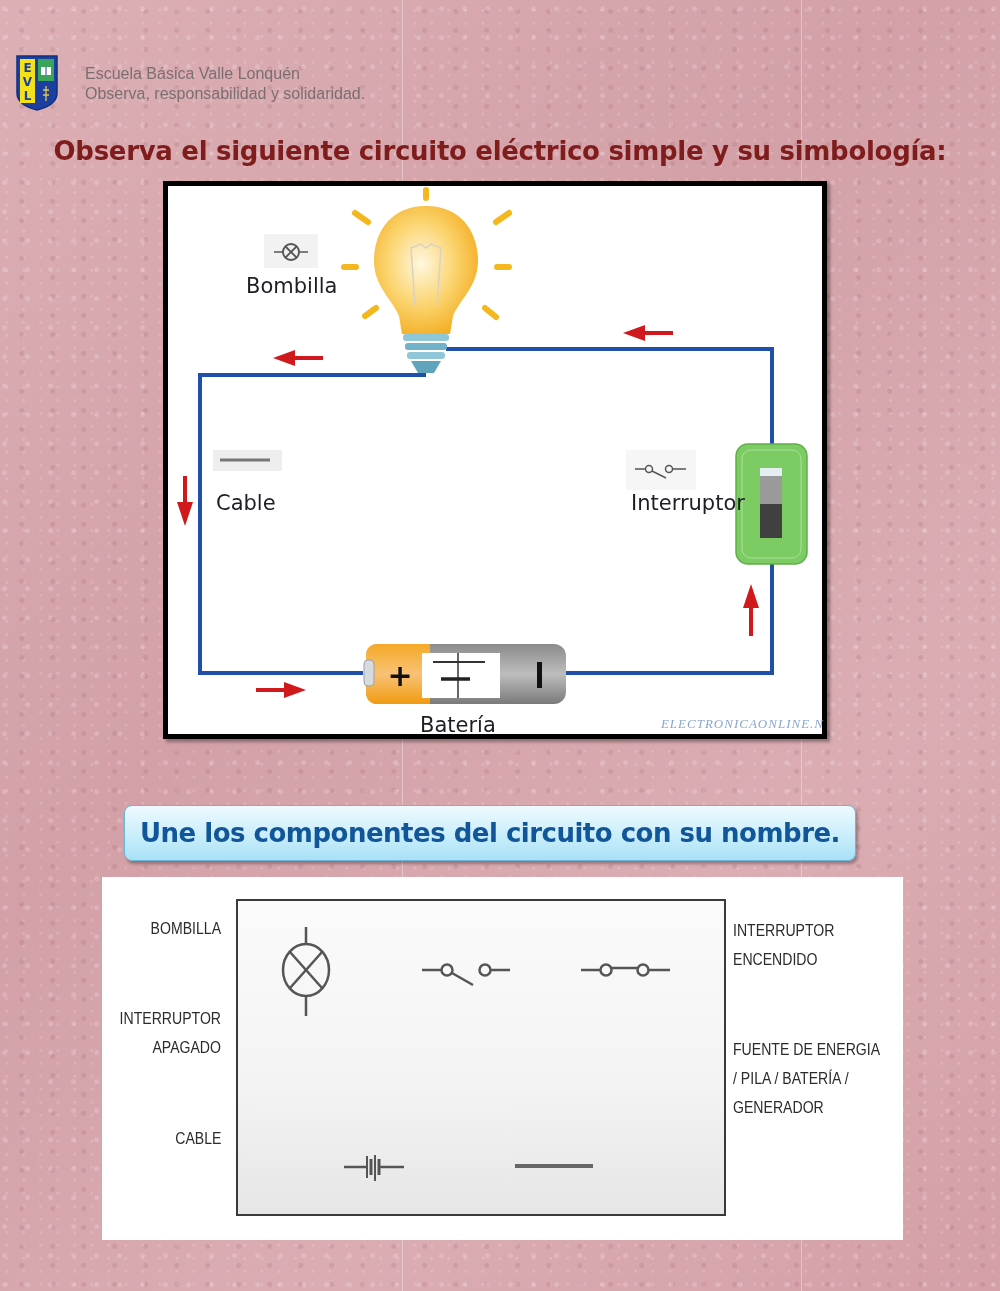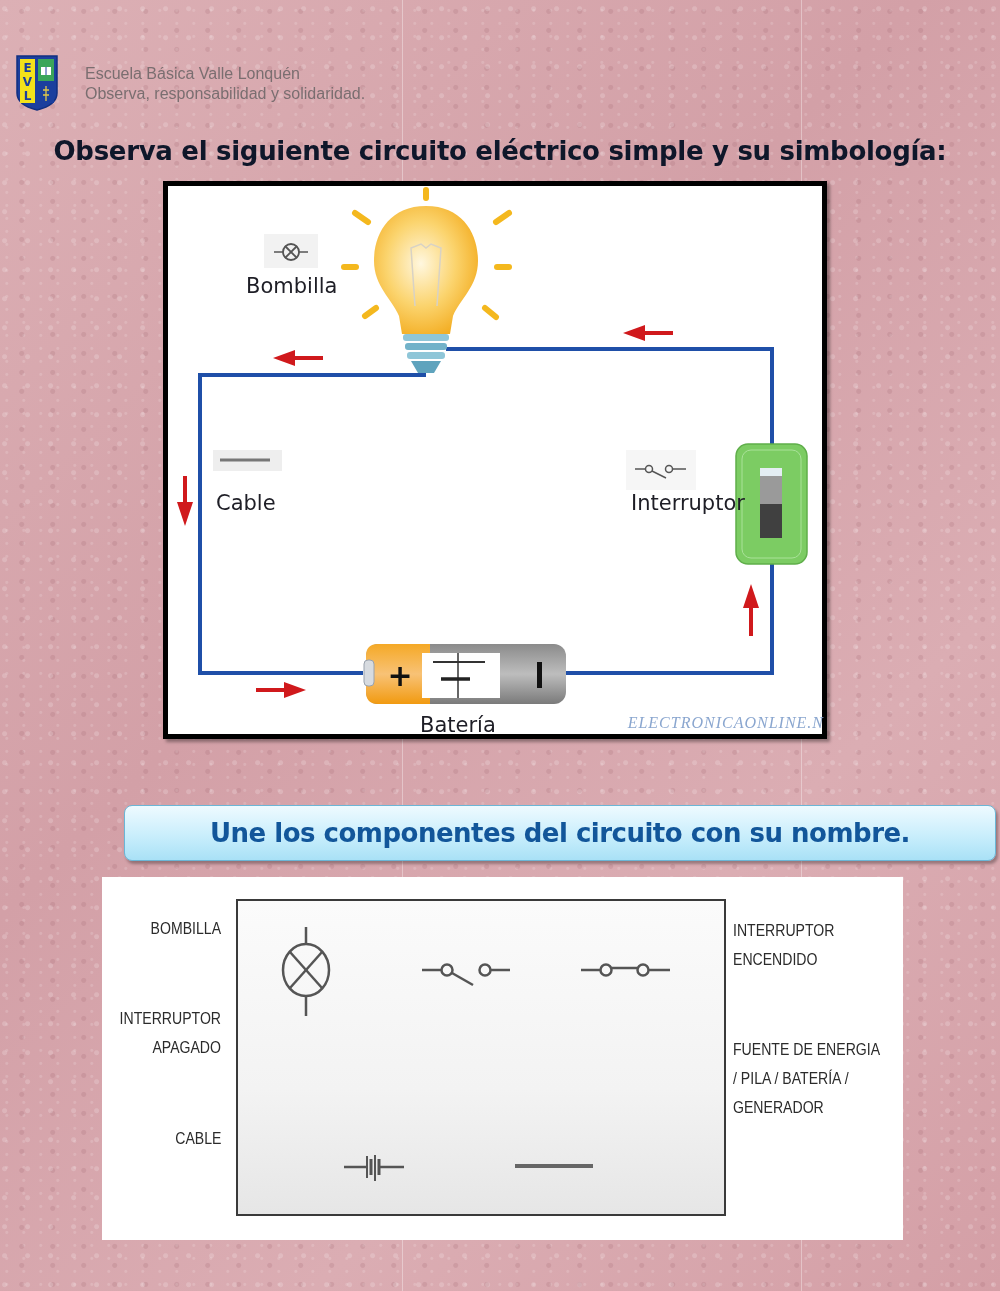--- a/index.html
+++ b/index.html
@@ -16,37 +16,37 @@
     background-size: 23px 29px, 31px 19px, 17px 13px, 100% 100%;
   }
   .vline { position: absolute; top: 0; bottom: 0; width: 1px; background: rgba(255,255,255,0.35); }
 
   
   .logo { position: absolute; left: 16px; top: 55px; width: 42px; height: 56px; }
   .school { position: absolute; left: 85px; top: 64px; font-family: "Liberation Sans", sans-serif; font-size: 16px; line-height: 20px; color: #7a6e70; }
 
   .title1 {
     position: absolute; left: 0; width: 1000px; top: 136px; text-align: center;
-    font-family: "DejaVu Sans", sans-serif; font-weight: bold; font-size: 26px; color: #0f172a;
+    font-family: "DejaVu Sans", sans-serif; font-weight: bold; font-size: 26px; color: #7f1d1d;
     letter-spacing: -0.3px;
   }
 
   
   .circuit {
     position: absolute; left: 163px; top: 181px; width: 664px; height: 558px;
     background: #ffffff; border: 5px solid #000;
     box-shadow: 3px 3px 3px rgba(0,0,0,0.35);
   }
   .circuit svg { position: absolute; left: 0; top: 0; }
   .c-label { position: absolute; font-family: "DejaVu Sans", sans-serif; color: #1e1e26; font-size: 21px; }
-  .watermark { position: absolute; right: -2px; bottom: 2px; font-family: "Liberation Serif", serif; font-style: italic; font-size: 16px; color: #8aa6cf; letter-spacing: 1px; }
+  .watermark { position: absolute; right: -2px; bottom: 2px; font-family: "Liberation Serif", serif; font-style: italic; font-size: 13px; color: #8aa6cf; letter-spacing: 1px; }
 
   
   .title2-box {
-    position: absolute; left: 124px; top: 805px; width: 872px; height: 56px;
+    position: absolute; left: 124px; top: 805px; width: 732px; height: 56px;
     border-radius: 8px; border: 1px solid #6bb6d6;
     background: linear-gradient(180deg, #eefaff 0%, #c9eefc 55%, #a9e1f6 100%);
     box-shadow: 2px 3px 3px rgba(0,0,0,0.3);
     display: flex; align-items: center; justify-content: center;
   }
   .title2 { font-family: "DejaVu Sans", sans-serif; font-weight: bold; font-size: 26px; color: #12569a; letter-spacing: -0.5px; }
 
   
   .exercise { position: absolute; left: 102px; top: 877px; width: 801px; height: 363px; background: #ffffff; }
   .sym-box {

